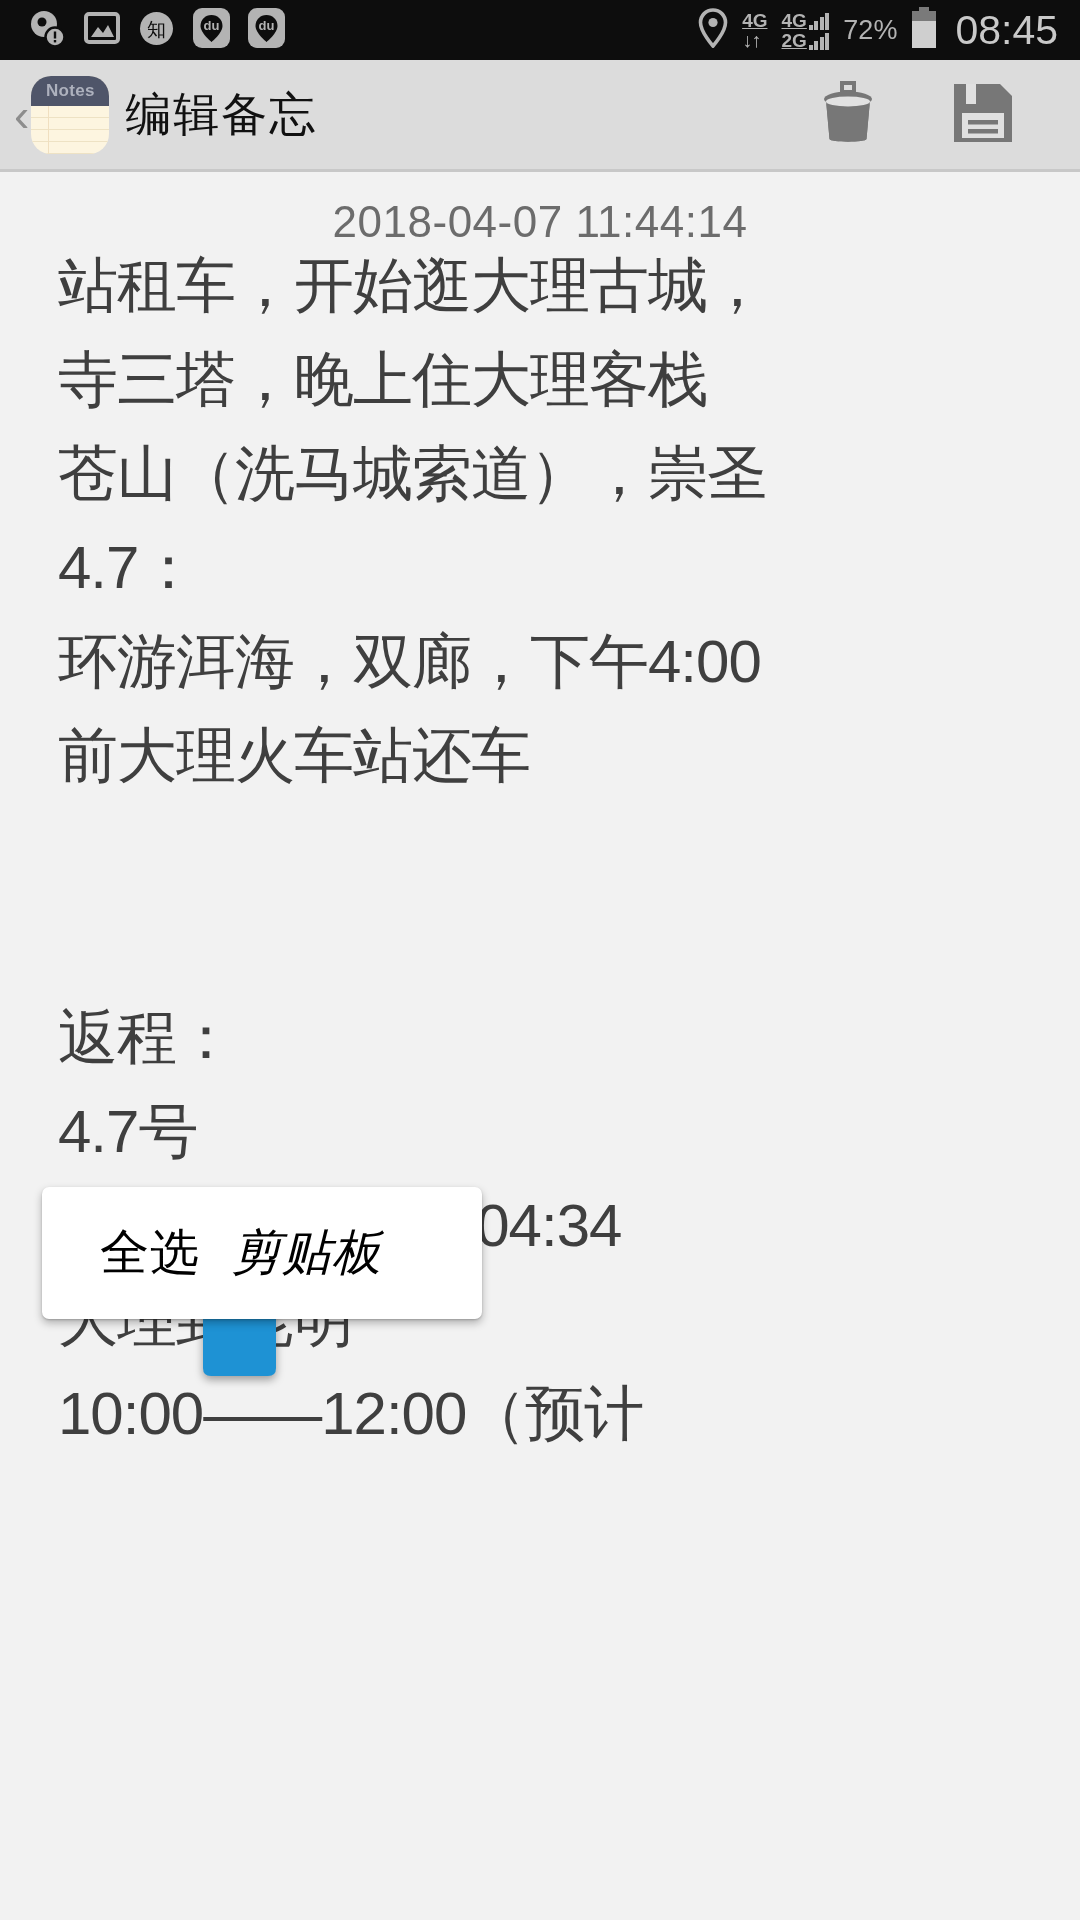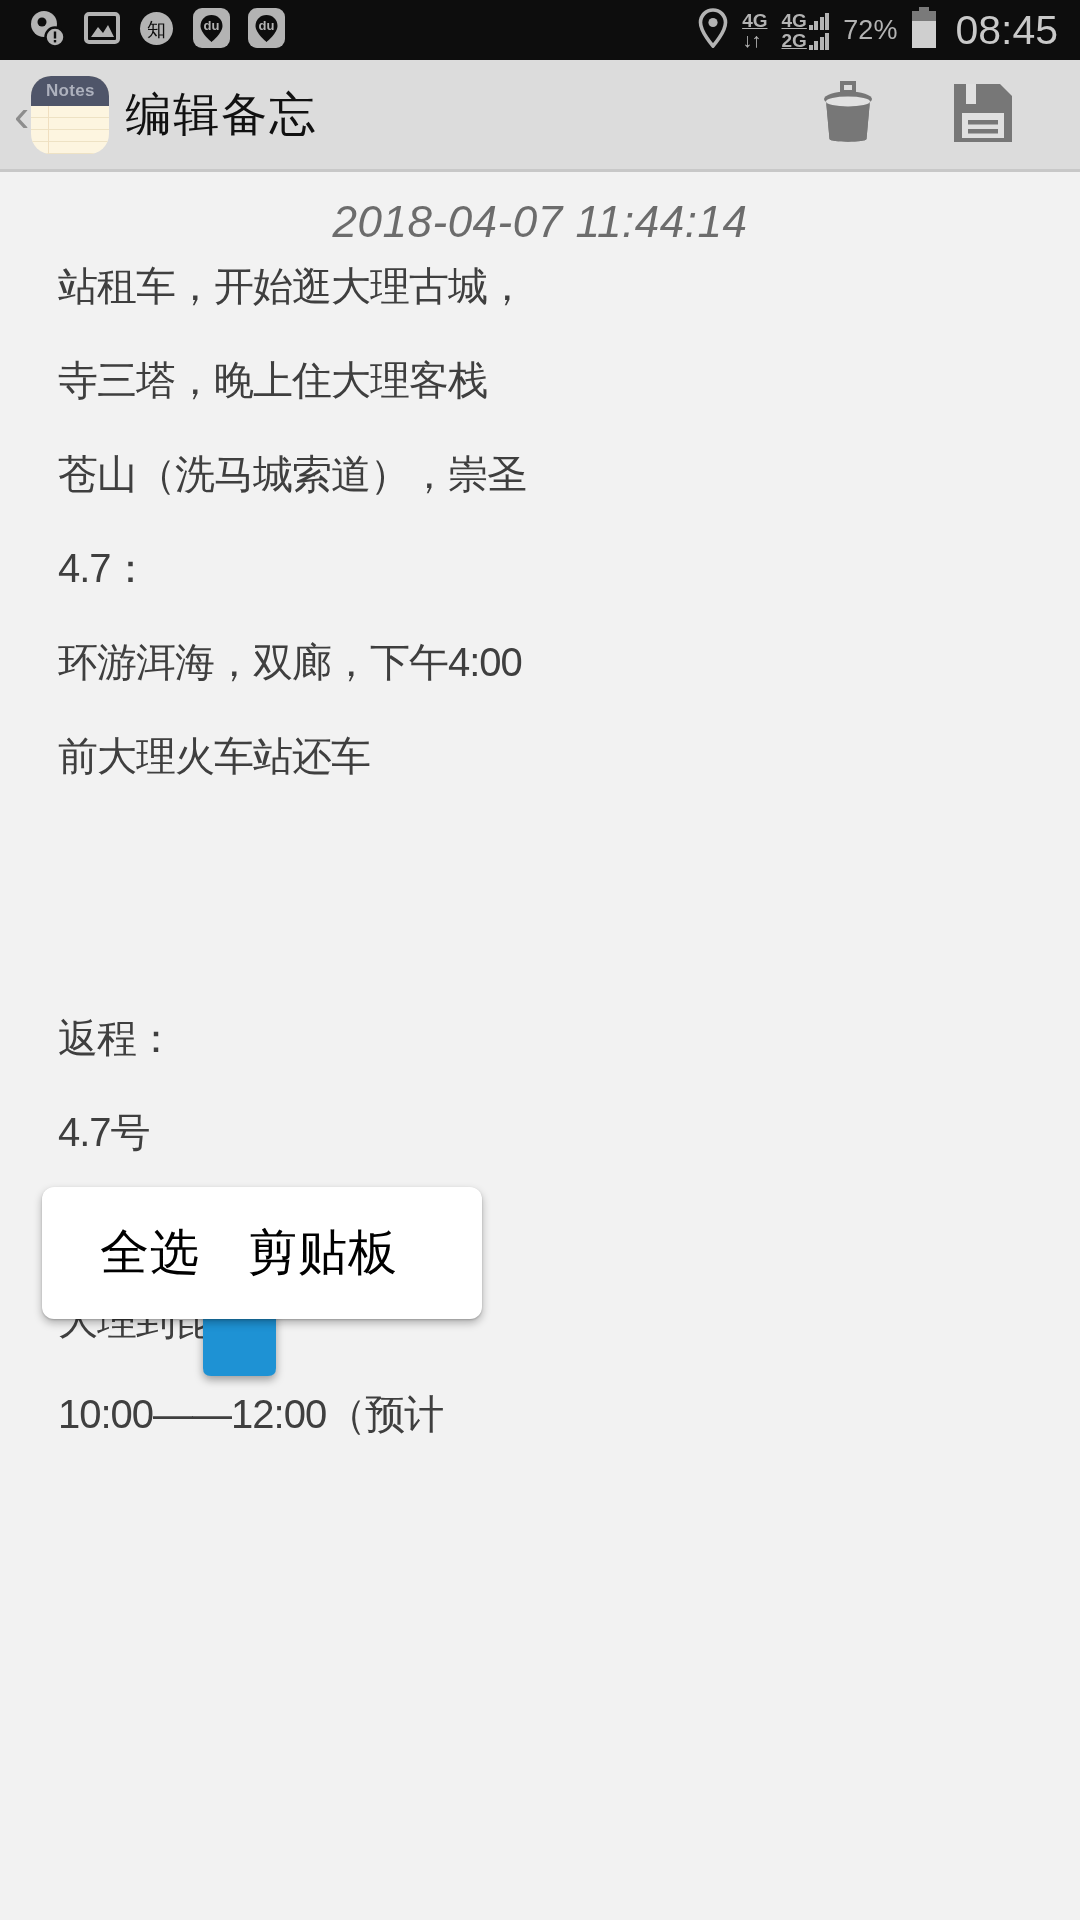--- a/index.html
+++ b/index.html
@@ -68,50 +68,50 @@
   #title{ color:#111; font-size:46px; letter-spacing:2px; }
   #action-right{ margin-left:auto; display:flex; align-items:center; gap:76px; padding-right:66px; }
 
   
   #note-body{
     position:absolute; top:175px; left:0;
     width:1080px; height:1745px;
     background:#f2f2f2; overflow:hidden;
   }
   #timestamp{
-    text-align:center; font-style:italic;
+    text-align:center; 
     color:#6c6c6c; font-size:44px;
     padding-top:22px; letter-spacing:.5px;
   }
   #note-lines{
     position:absolute; top:88px; left:0; width:1080px;
     padding-left:58px; padding-right:40px;
   }
   .nline{
-    color:#3f3f3f; font-size:40px;
+    color:#3f3f3f; font-size:60px;
     line-height:94px; height:94px;
     white-space:nowrap; letter-spacing:-1px;
   }
   .nline.clip-top{ margin-top:-24px; }
 
   
   #popup-menu{
     position:absolute; left:42px; top:1012px;
     width:440px; height:132px;
-    background:#ffffff; border-radius:12px;
+    background:#ffffff; border-radius:7px;
     box-shadow:0 4px 9px rgba(0,0,0,.28), 0 1px 2px rgba(0,0,0,.18);
     display:flex; align-items:center;
     z-index:20;
   }
   .pitem{
     color:#000; font-size:49px; letter-spacing:1px;
     cursor:pointer; white-space:nowrap;
   }
   #pitem-selectall{ margin-left:58px; }
-  #pitem-clipboard{ margin-left:48px; }
+  #pitem-clipboard{ margin-left:32px;font-style:italic; }
 
   
   #cursor-handle{
     position:absolute; left:203px; top:1105px;
     width:73px; height:96px; z-index:15;
     filter:drop-shadow(0 4px 4px rgba(0,0,0,.35));
   }
 </style>
 </head>
 <body>

